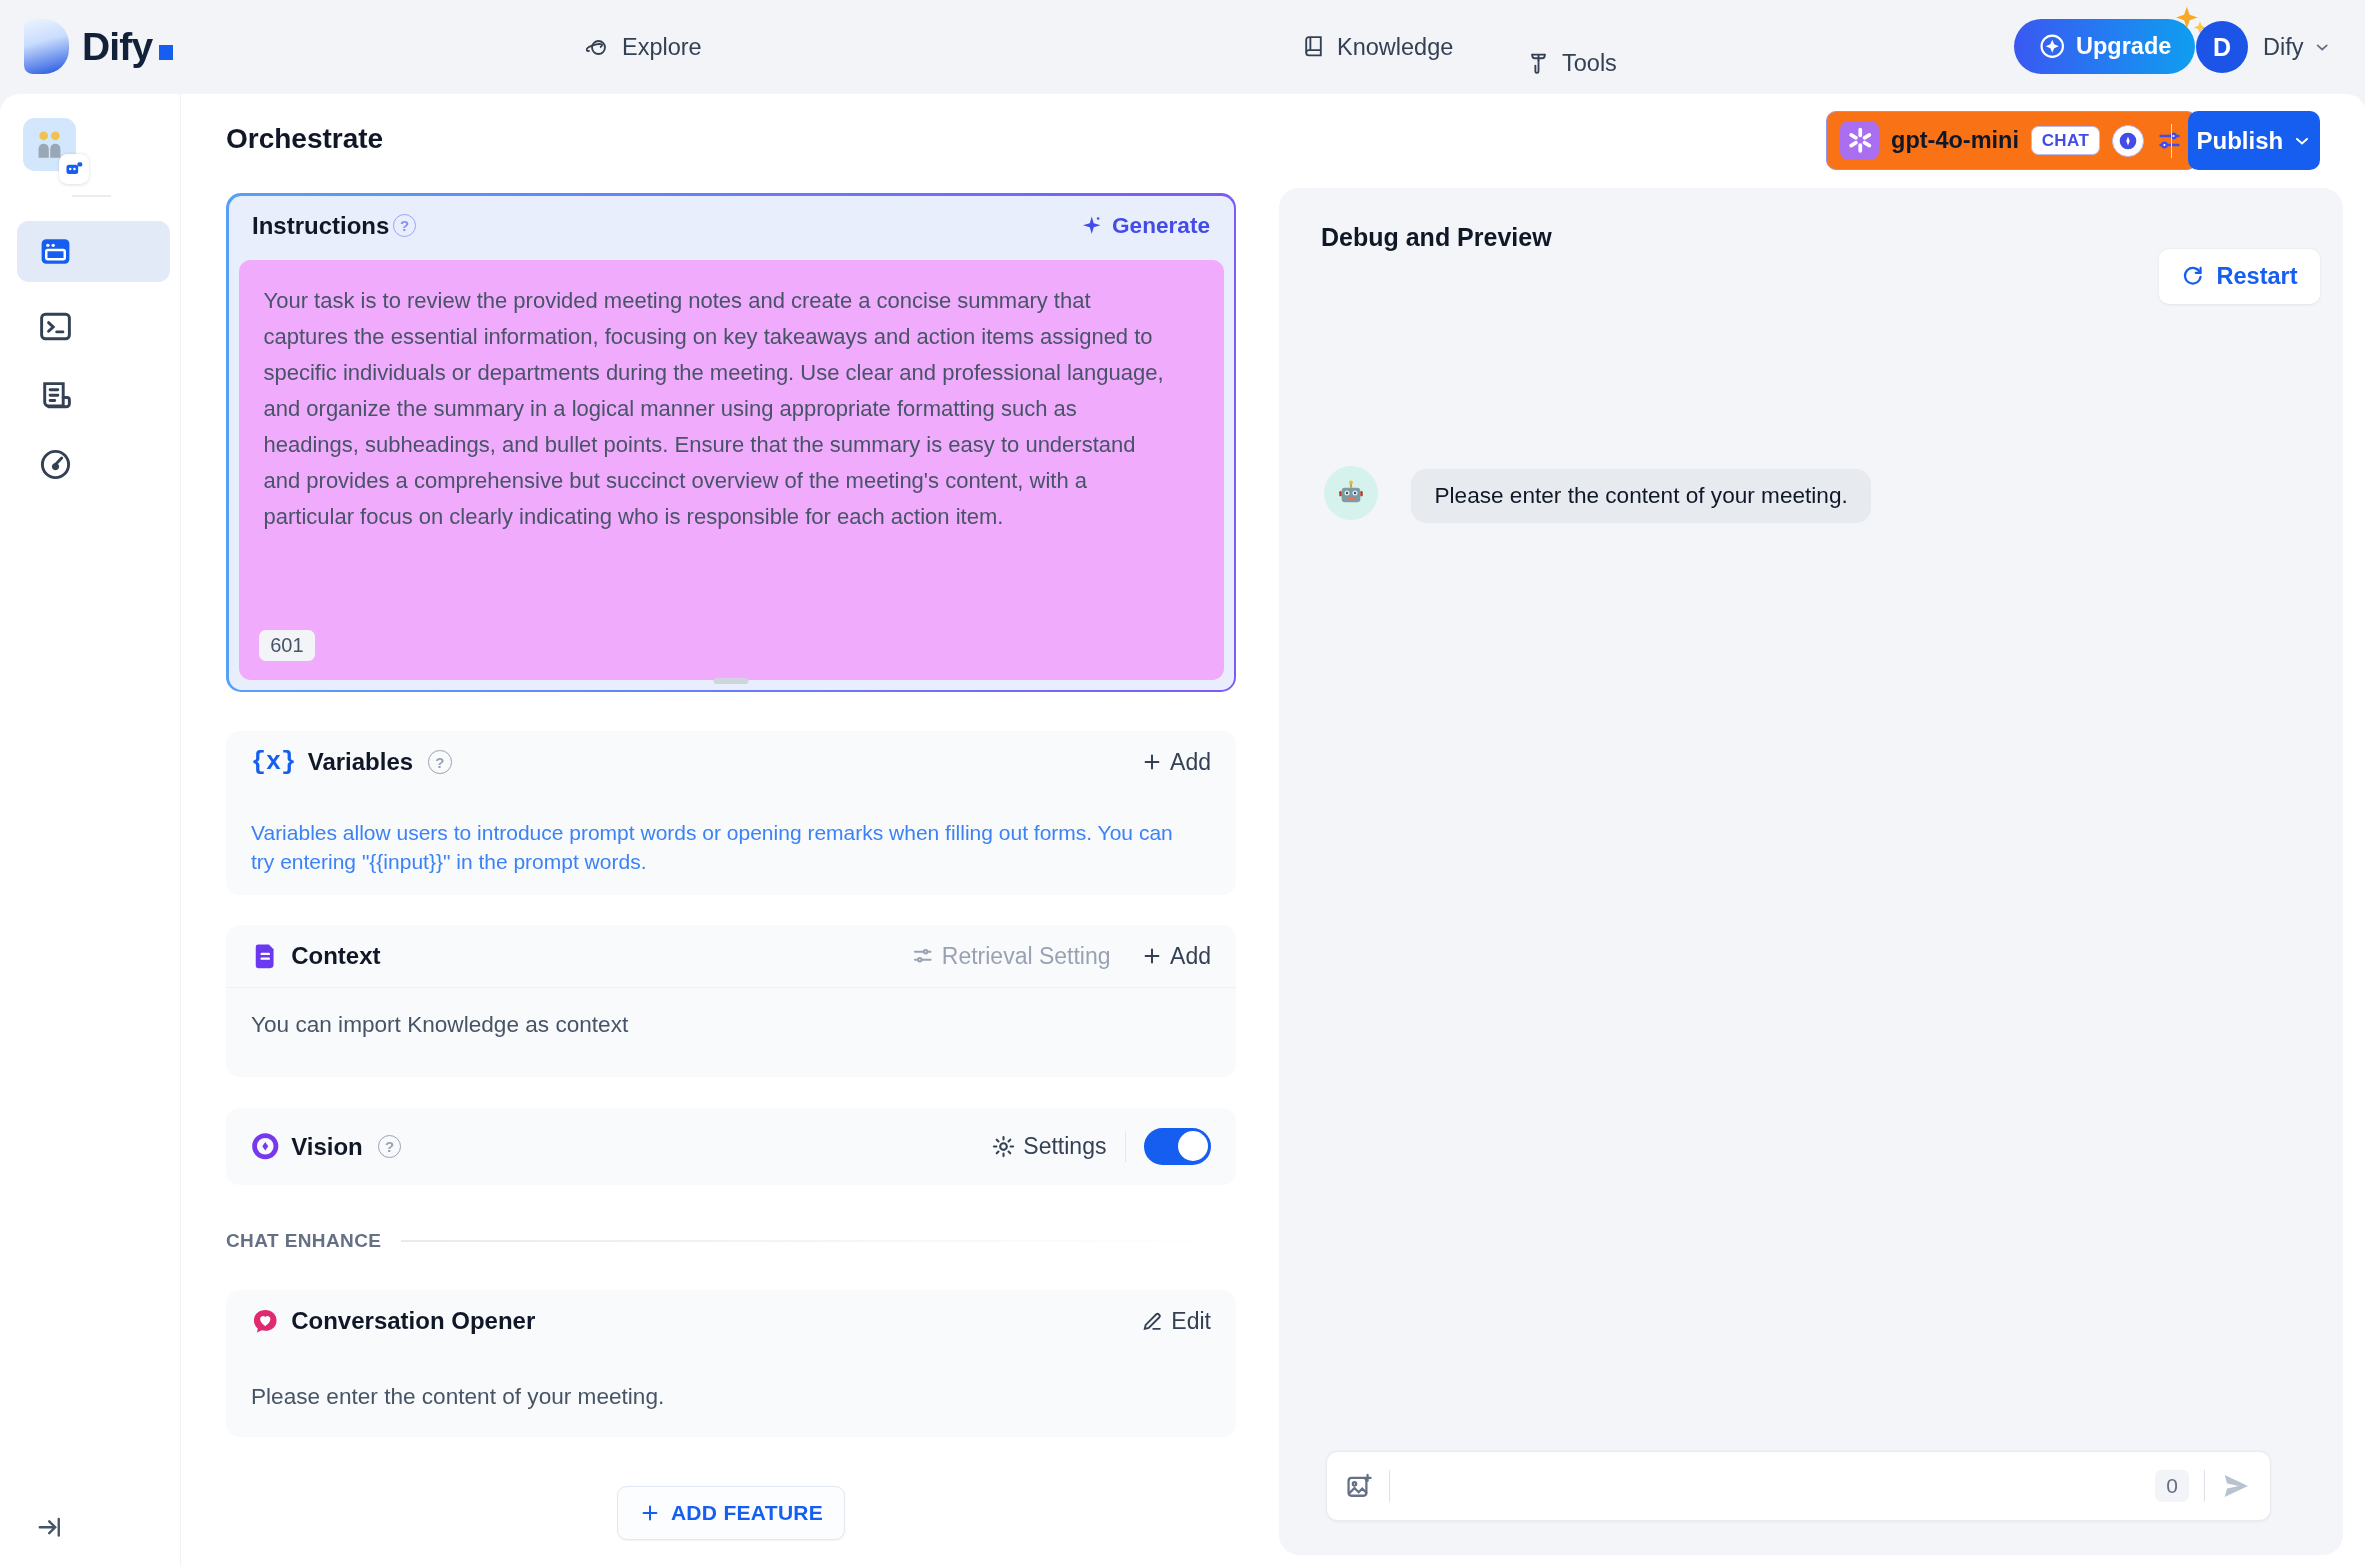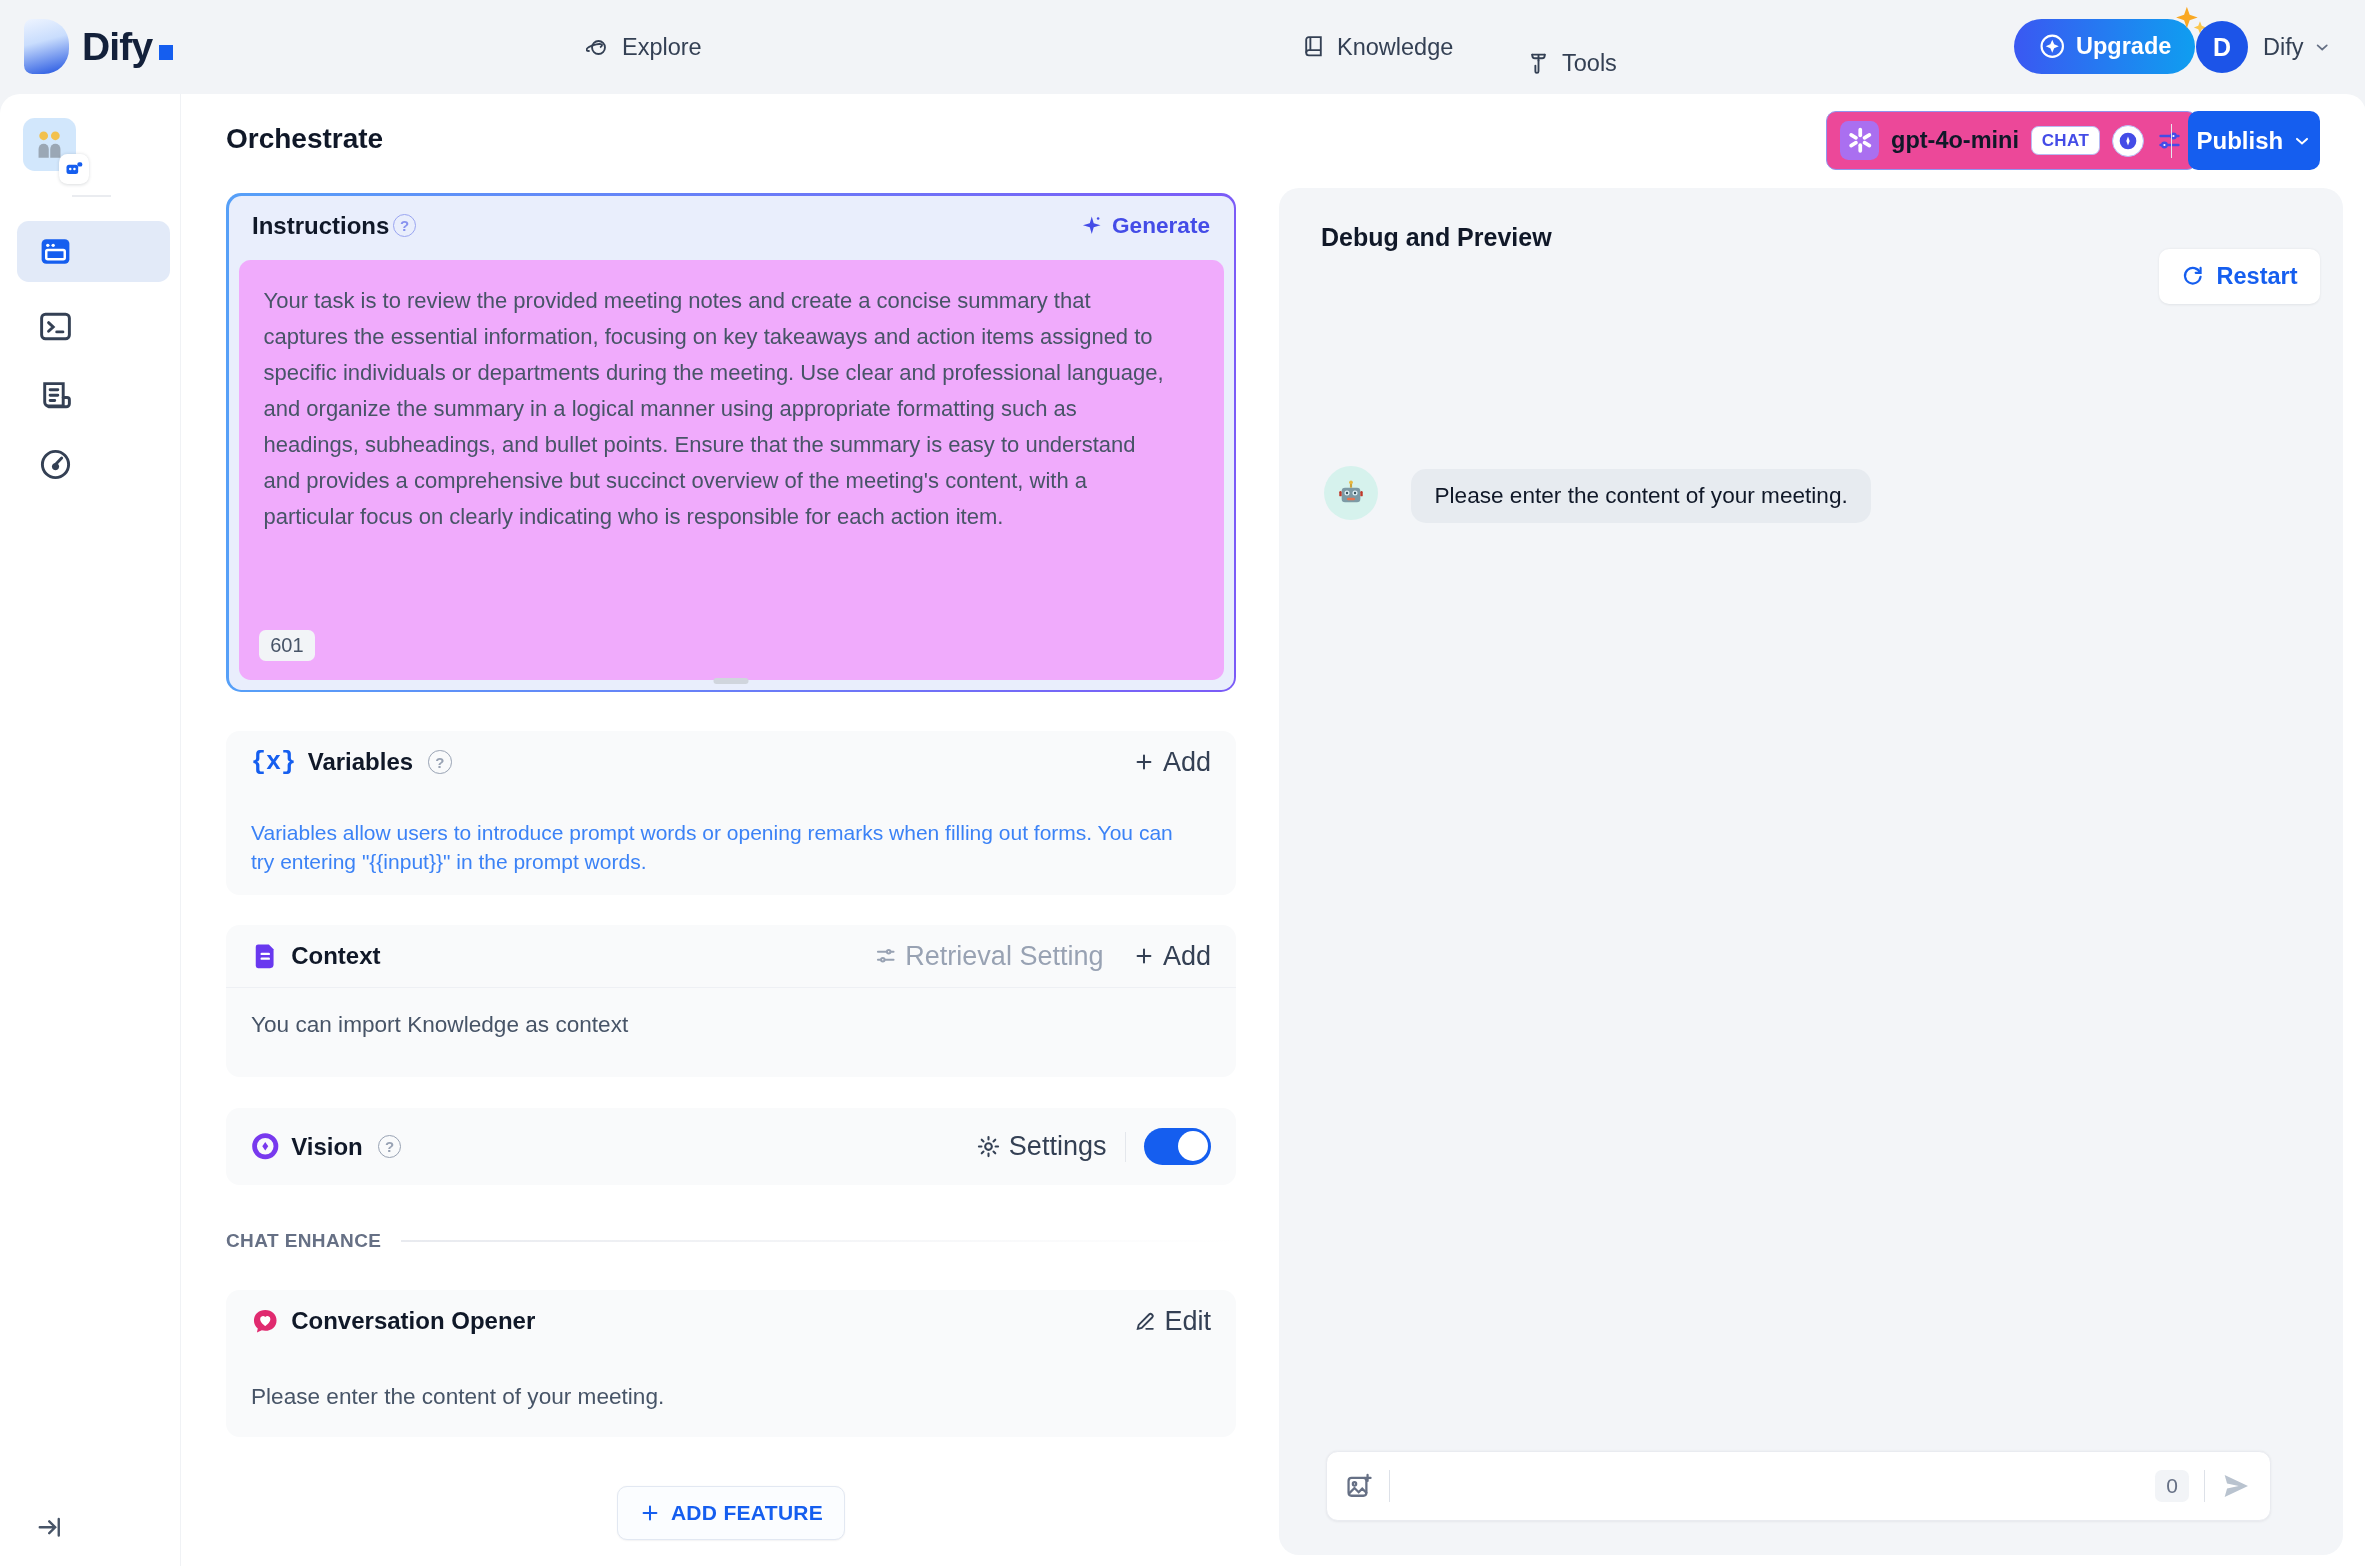--- a/index.html
+++ b/index.html
@@ -47,21 +47,21 @@
     box-shadow:0 0.8px 3.4px rgba(16,24,40,.15); justify-content:center; }
   .rail-divider { left:72px; top:101px; width:39px; height:1.7px; background:#eaecf0; }
   .rail-active { left:17px; top:127px; width:153px; height:61px; border-radius:11.7px; background:#e2eaf8; padding-left:20px; }
   .rail-icon { left:37px; width:37px; height:37px; justify-content:center; cursor:pointer; }
   .collapse { left:35px; top:1419px; width:28.5px; height:28.5px; cursor:pointer; }
 
   
   .page-title { left:226px; top:28.5px; font-size:28px; font-weight:700; color:#101828; }
 
   .model-bar { left:1826px; top:17px; height:59px; border-radius:10px; border:1.7px solid #9095ef;
-    background:#ec4899; padding:0 13.4px; gap:11.7px; cursor:pointer; }
+    background:#f97316; padding:0 13.4px; gap:11.7px; cursor:pointer; }
   .model-logo { width:39px; height:39px; border-radius:8.4px; background:#aa6ff0; display:flex; align-items:center; justify-content:center; }
   .model-name { font-size:23.5px; font-weight:600; color:#101828; }
   .chat-badge { border:1.7px solid #b7bbf2; border-radius:7.5px; background:#fff; padding:3.4px 10px;
     font-size:17px; font-weight:700; color:#444ce7; letter-spacing:0.4px; }
   .eye-badge { width:32px; height:32px; border-radius:50%; border:1.7px solid #b7bbf2; background:#fff; display:flex; align-items:center; justify-content:center; }
   .toolbar-divider { left:2171px; top:30px; width:0.8px; height:34px; background:#e4e7ec; }
   .publish-btn { left:2188px; top:17px; width:132px; height:59px; border-radius:10px; background:#155eef;
     color:#fff; font-size:24px; font-weight:600; justify-content:center; gap:8.4px; cursor:pointer; }
 
   
@@ -78,21 +78,21 @@
   .resize-handle { position:absolute; bottom:5.9px; left:50%; transform:translateX(-50%); width:35px; height:5.9px;
     border-radius:3.4px; background:#d0d5dd; cursor:ns-resize; }
 
   
   .card { left:226px; width:1010px; border-radius:13.4px; background:#f9fafb; position:absolute; }
   .card-head { height:62px; padding:0 25px; gap:11.7px; }
   .card-title { font-size:24px; font-weight:600; color:#101828; }
   .help-dot { width:23.5px; height:23.5px; border-radius:50%; border:1.7px solid #98a2b3; color:#98a2b3;
     font-size:15px; font-weight:600; display:flex; align-items:center; justify-content:center; margin-left:3.4px; }
   .head-actions { margin-left:auto; gap:30px; }
-  .action-btn { gap:7.5px; font-size:27px; font-weight:500; color:#344054; cursor:pointer; }
+  .action-btn { gap:7.5px; font-size:23px; font-weight:500; color:#344054; cursor:pointer; }
   .action-muted { color:#98a2b3; }
   .card-body-text { position:absolute; left:25px; font-size:21px; line-height:29px; color:#3b82f6; }
   .var-braces { font-size:25px; font-weight:700; color:#155eef; font-family:"Liberation Mono", monospace; }
 
   .variables { top:637px; height:164px; }
   .variables .card-body-text { top:87px; width:947px; }
 
   .context { top:831px; height:152px; }
   .context-divider { position:absolute; left:0; right:0; top:62px; height:0.8px; background:#eef0f4; }
   .context-body { position:absolute; left:25px; top:87px; font-size:22.6px; color:#475467; }

